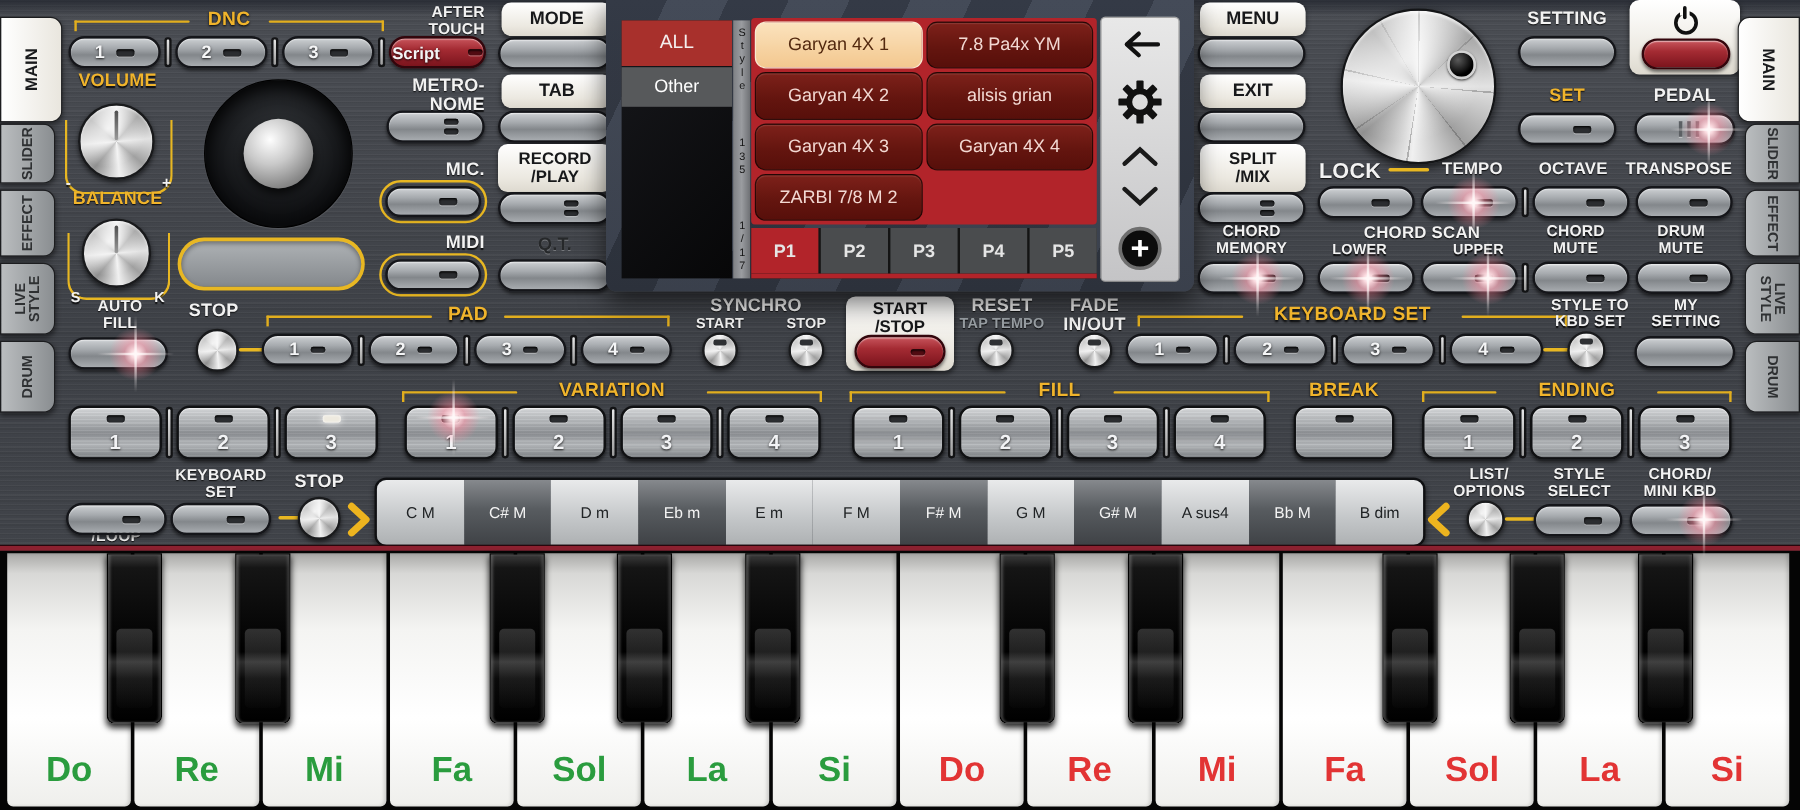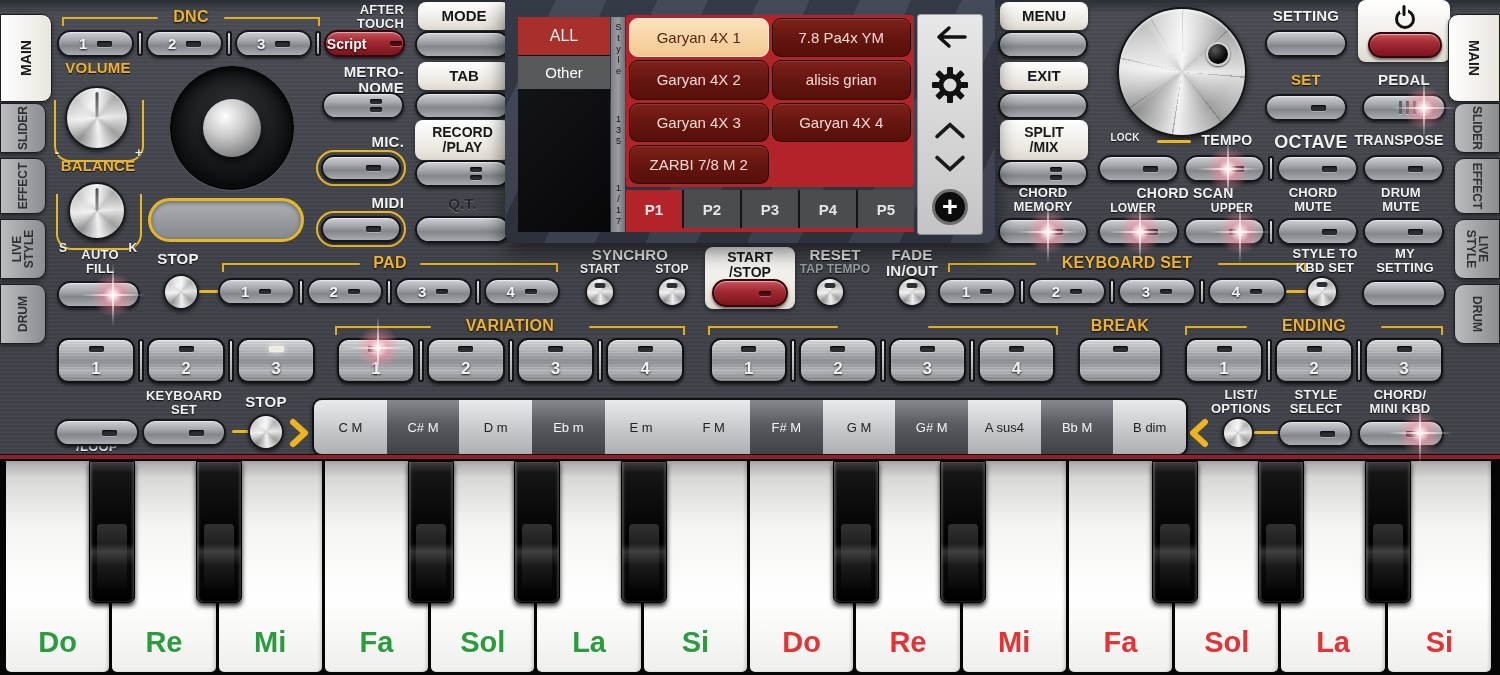--- a/index.html
+++ b/index.html
@@ -372,24 +372,24 @@
     </div>
   <div class="lbl big" style="left:1362px;top:72px;width:84px;">PEDAL</div>
   <div class="pill" style="left:1362px;top:94px;width:84px;">
     <span class="bars3">
         <i></i>
         <i></i>
         <i></i>
       </span>
   </div>
 
-  <div class="lbl" style="left:1094px;top:133px;width:62px;font-size:10px;">LOCK</div>
+  <div class="lbl" style="left:1094px;top:133px;width:62px;font-size:18px;">LOCK</div>
   <div class="yline" style="left:1157px;top:140px;width:34px;"></div>
   <div class="lbl" style="left:1190px;top:133px;width:74px;font-size:14px;">TEMPO</div>
-  <div class="lbl" style="left:1270px;top:133px;width:82px;font-size:18px;">OCTAVE</div>
+  <div class="lbl" style="left:1270px;top:133px;width:82px;font-size:14px;">OCTAVE</div>
   <div class="lbl" style="left:1350px;top:133px;width:98px;font-size:14px;">TRANSPOSE</div>
   <div class="btnrow" style="left:1098px;top:155px;width:346px;height:27px;">
     <div class="pill rel solo" style="flex:1;">
         <span class="dash"></span>
       </div>
     <div style="width:5px;"></div>
     <div class="pill rel solo" style="flex:1;">
         <span class="dash"></span>
       </div>
     <div class="vsep"></div>
@@ -563,20 +563,21 @@
       </div>
     <div class="vsep"></div>
     <div class="bigbtn">
         <span class="dash"></span>
         <span class="num">4</span>
       </div>
   </div>
 
   <div class="sect" style="left:708px;top:317px;width:350px;">
     <div class="sl l" style="left:0;width:130px;"></div>
+    <div class="st">FILL</div>
     <div class="sl r" style="right:0;width:130px;"></div>
   </div>
   <div class="btnrow" style="left:710px;top:338px;width:345px;height:45px;">
     <div class="bigbtn">
         <span class="dash"></span>
         <span class="num">1</span>
       </div>
     <div class="vsep"></div>
     <div class="bigbtn">
         <span class="dash"></span>

